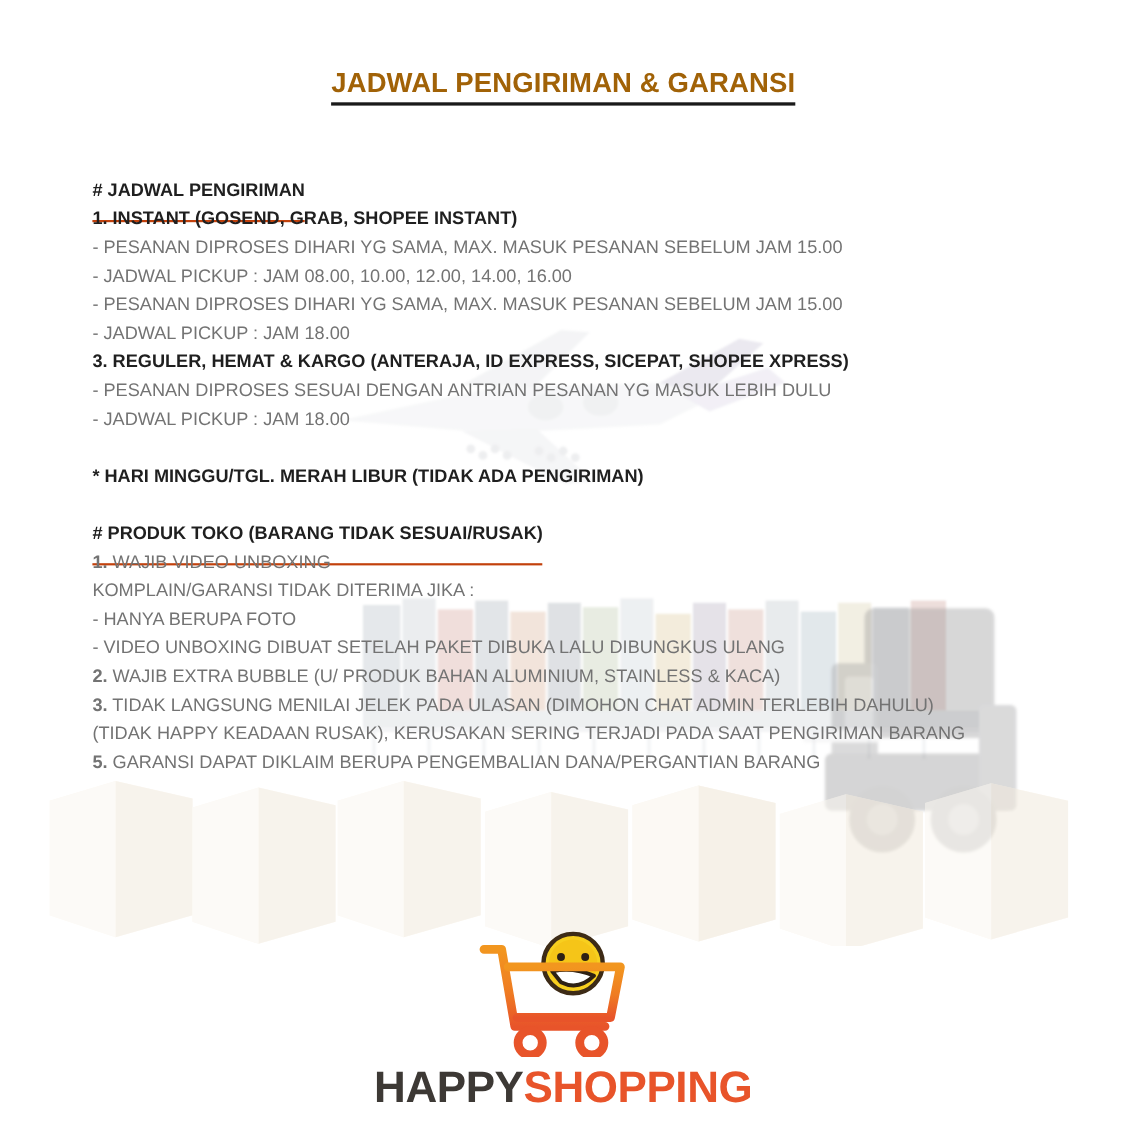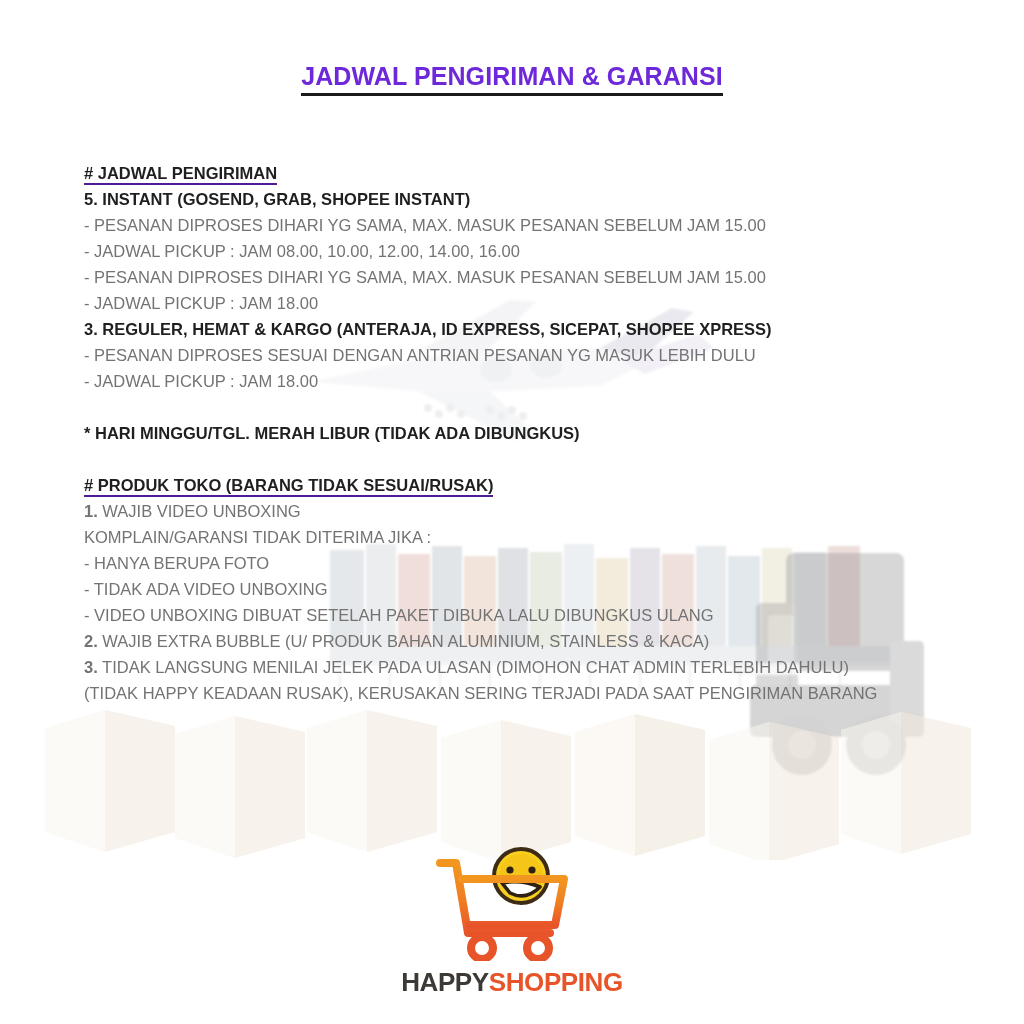--- a/index.html
+++ b/index.html
@@ -87,21 +87,21 @@
 
   .doc-title {
     position: absolute;
     top: 62px;
     left: 0;
     width: 1024px;
     text-align: center;
     font-size: 25px;
     font-weight: bold;
     letter-spacing: 0.1px;
-    color: #6d28d9;
+    color: #a16207;
   }
   .doc-title span.u {
     border-bottom: 3px solid #1a1a1a;
     padding-bottom: 3px;
   }
 
   .body-block {
     position: absolute;
     left: 84px;
     top: 160px;
@@ -113,39 +113,39 @@
     line-height: 26px;
     white-space: nowrap;
     color: #737373;
   }
   .ln.bold { font-weight: bold; color: #1f1f1f; }
   .ln.head {
     font-weight: bold;
     color: #1f1f1f;
   }
   .ln.head > span {
-    border-bottom: 2px solid #4c1d95;
-    padding-bottom: 1px;
+    border-bottom: 2px solid #c2410c;
+    padding-bottom: 18px;
   }
   .ln.spacer { height: 26px; }
   .ln .num { font-weight: bold; }
 
   
   .logo {
     position: absolute;
     left: 0;
     top: 845px;
     width: 1024px;
     text-align: center;
     z-index: 3;
   }
   .logo-cart { display: block; margin: 0 auto; }
   .wordmark {
     margin-top: 6px;
-    font-size: 26px;
+    font-size: 40px;
     font-weight: bold;
     letter-spacing: -0.4px;
   }
   .wm-happy { color: #3d3935; }
   .wm-shopping { color: #e8542a; }
 </style>
 </head>
 <body>
 
 <div id="page">
@@ -262,43 +262,43 @@
 
     <div class="doc-title">
       <span class="u">JADWAL PENGIRIMAN &amp; GARANSI</span>
     </div>
 
     <div class="body-block">
 
       <div class="ln head">
         <span># JADWAL PENGIRIMAN</span>
       </div>
-      <div class="ln bold">5. INSTANT (GOSEND, GRAB, SHOPEE INSTANT)</div>
+      <div class="ln bold">1. INSTANT (GOSEND, GRAB, SHOPEE INSTANT)</div>
       <div class="ln">- PESANAN DIPROSES DIHARI YG SAMA, MAX. MASUK PESANAN SEBELUM JAM 15.00</div>
       <div class="ln">- JADWAL PICKUP : JAM 08.00, 10.00, 12.00, 14.00, 16.00</div>
       <div class="ln">- PESANAN DIPROSES DIHARI YG SAMA, MAX. MASUK PESANAN SEBELUM JAM 15.00</div>
       <div class="ln">- JADWAL PICKUP : JAM 18.00</div>
       <div class="ln bold">3. REGULER, HEMAT &amp; KARGO (ANTERAJA, ID EXPRESS, SICEPAT, SHOPEE XPRESS)</div>
       <div class="ln">- PESANAN DIPROSES SESUAI DENGAN ANTRIAN PESANAN YG MASUK LEBIH DULU</div>
       <div class="ln">- JADWAL PICKUP : JAM 18.00</div>
       <div class="ln spacer"></div>
-      <div class="ln bold">* HARI MINGGU/TGL. MERAH LIBUR (TIDAK ADA DIBUNGKUS)</div>
+      <div class="ln bold">* HARI MINGGU/TGL. MERAH LIBUR (TIDAK ADA PENGIRIMAN)</div>
       <div class="ln spacer"></div>
 
       <div class="ln head">
         <span># PRODUK TOKO (BARANG TIDAK SESUAI/RUSAK)</span>
       </div>
       <div class="ln"><span class="num">1.</span><span> WAJIB VIDEO UNBOXING</span></div>
       <div class="ln">KOMPLAIN/GARANSI TIDAK DITERIMA JIKA :</div>
       <div class="ln">- HANYA BERUPA FOTO</div>
-      <div class="ln">- TIDAK ADA VIDEO UNBOXING</div>
       <div class="ln">- VIDEO UNBOXING DIBUAT SETELAH PAKET DIBUKA LALU DIBUNGKUS ULANG</div>
       <div class="ln"><span class="num">2.</span><span> WAJIB EXTRA BUBBLE (U/ PRODUK BAHAN ALUMINIUM, STAINLESS &amp; KACA)</span></div>
       <div class="ln"><span class="num">3.</span><span> TIDAK LANGSUNG MENILAI JELEK PADA ULASAN (DIMOHON CHAT ADMIN TERLEBIH DAHULU)</span></div>
       <div class="ln">(TIDAK HAPPY KEADAAN RUSAK), KERUSAKAN SERING TERJADI PADA SAAT PENGIRIMAN BARANG</div>
+      <div class="ln"><span class="num">5.</span><span> GARANSI DAPAT DIKLAIM BERUPA PENGEMBALIAN DANA/PERGANTIAN BARANG</span></div>
     </div>
 
     <div class="logo">
       <svg class="logo-cart" width="180" height="116" viewBox="0 0 180 116">
         <defs>
           <linearGradient id="cartGrad" x1="0" y1="0" x2="0" y2="1">
             <stop offset="0%" stop-color="#f2961f"></stop>
             <stop offset="55%" stop-color="#ef7c22"></stop>
             <stop offset="100%" stop-color="#e8542a"></stop>
           </linearGradient>

